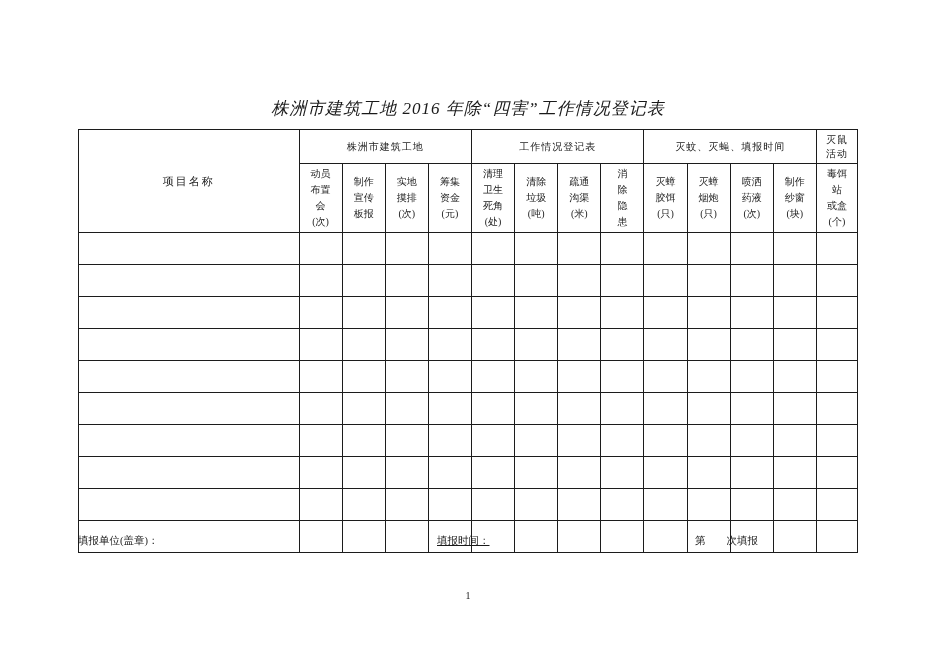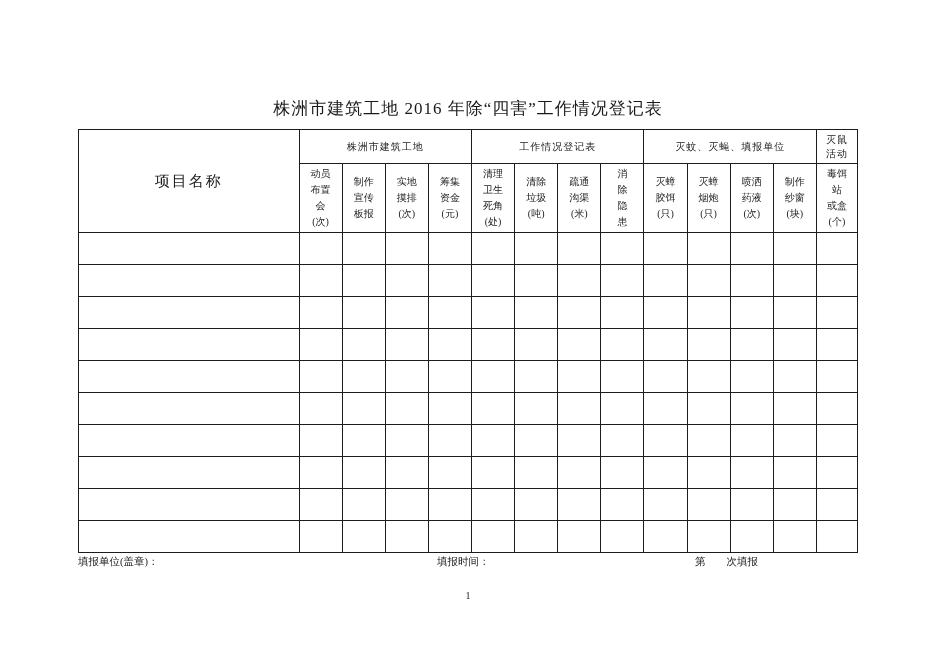--- a/index.html
+++ b/index.html
@@ -15,63 +15,64 @@
     position: absolute; inset: 0;
     background: #ffffff;
   }
   .doc-title {
     position: absolute;
     top: 97px; left: 78px; width: 780px;
     text-align: center;
     font-size: 17px;
     letter-spacing: 1px;
     color: #1a1a1a;
+    font-style: italic;
   }
   table.form {
     position: absolute;
     top: 129px; left: 78px;
     width: 780px;
     border-collapse: collapse;
     table-layout: fixed;
     border: 1.5px solid #1c1c1c;
   }
   table.form th, table.form td {
     border: 1px solid #1c1c1c;
     font-weight: normal;
     text-align: center;
     vertical-align: middle;
     padding: 0;
     background: #ffffff;
   }
   .pre { white-space: pre-line; }
   th.rowhdr {
     width: 220px;
-    font-size: 15px;
+    font-size: 11px;
     letter-spacing: 2px;
   }
   tr.group-row th { height: 34px; }
   th.group {
     font-size: 10px;
     line-height: 14px;
     letter-spacing: 1px;
   }
   tr.cols-row th { height: 69px; }
   th.colhdr {
     font-size: 10px;
     line-height: 16px;
   }
   tbody tr { height: 32px; }
   .footer-label {
     position: absolute;
-    top: 555px;
+    top: 534px;
     font-size: 10.5px;
     color: #1a1a1a;
   }
   .footer-label.unit { left: 78px; }
-  .footer-label.time { left: 437px; }
+  .footer-label.time { left: 437px; text-decoration: underline; }
   .footer-label.ordinal { left: 695px; }
   .page-number {
     position: absolute;
     top: 590px; left: 78px; width: 780px;
     text-align: center;
     font-size: 10px;
     color: #1a1a1a;
   }
 </style>
 </head>
@@ -96,21 +97,21 @@
         <col style="width:43px">
         <col style="width:43px">
         <col style="width:43px">
       <col style="width:41px">
     </colgroup>
     <thead>
       <tr class="group-row">
         <th class="rowhdr" rowspan="2">项目名称</th>
         <th class="group" colspan="4">株洲市建筑工地</th>
         <th class="group" colspan="4">工作情况登记表</th>
-        <th class="group" colspan="4">灭蚊、灭蝇、填报单位</th>
+        <th class="group" colspan="4">灭蚊、灭蝇、填报时间</th>
         <th class="group pre">灭鼠
 活动</th>
       </tr>
       <tr class="cols-row">
         <th class="colhdr pre">动员
 布置
 会
 (次)</th>
         <th class="colhdr pre">制作
 宣传

